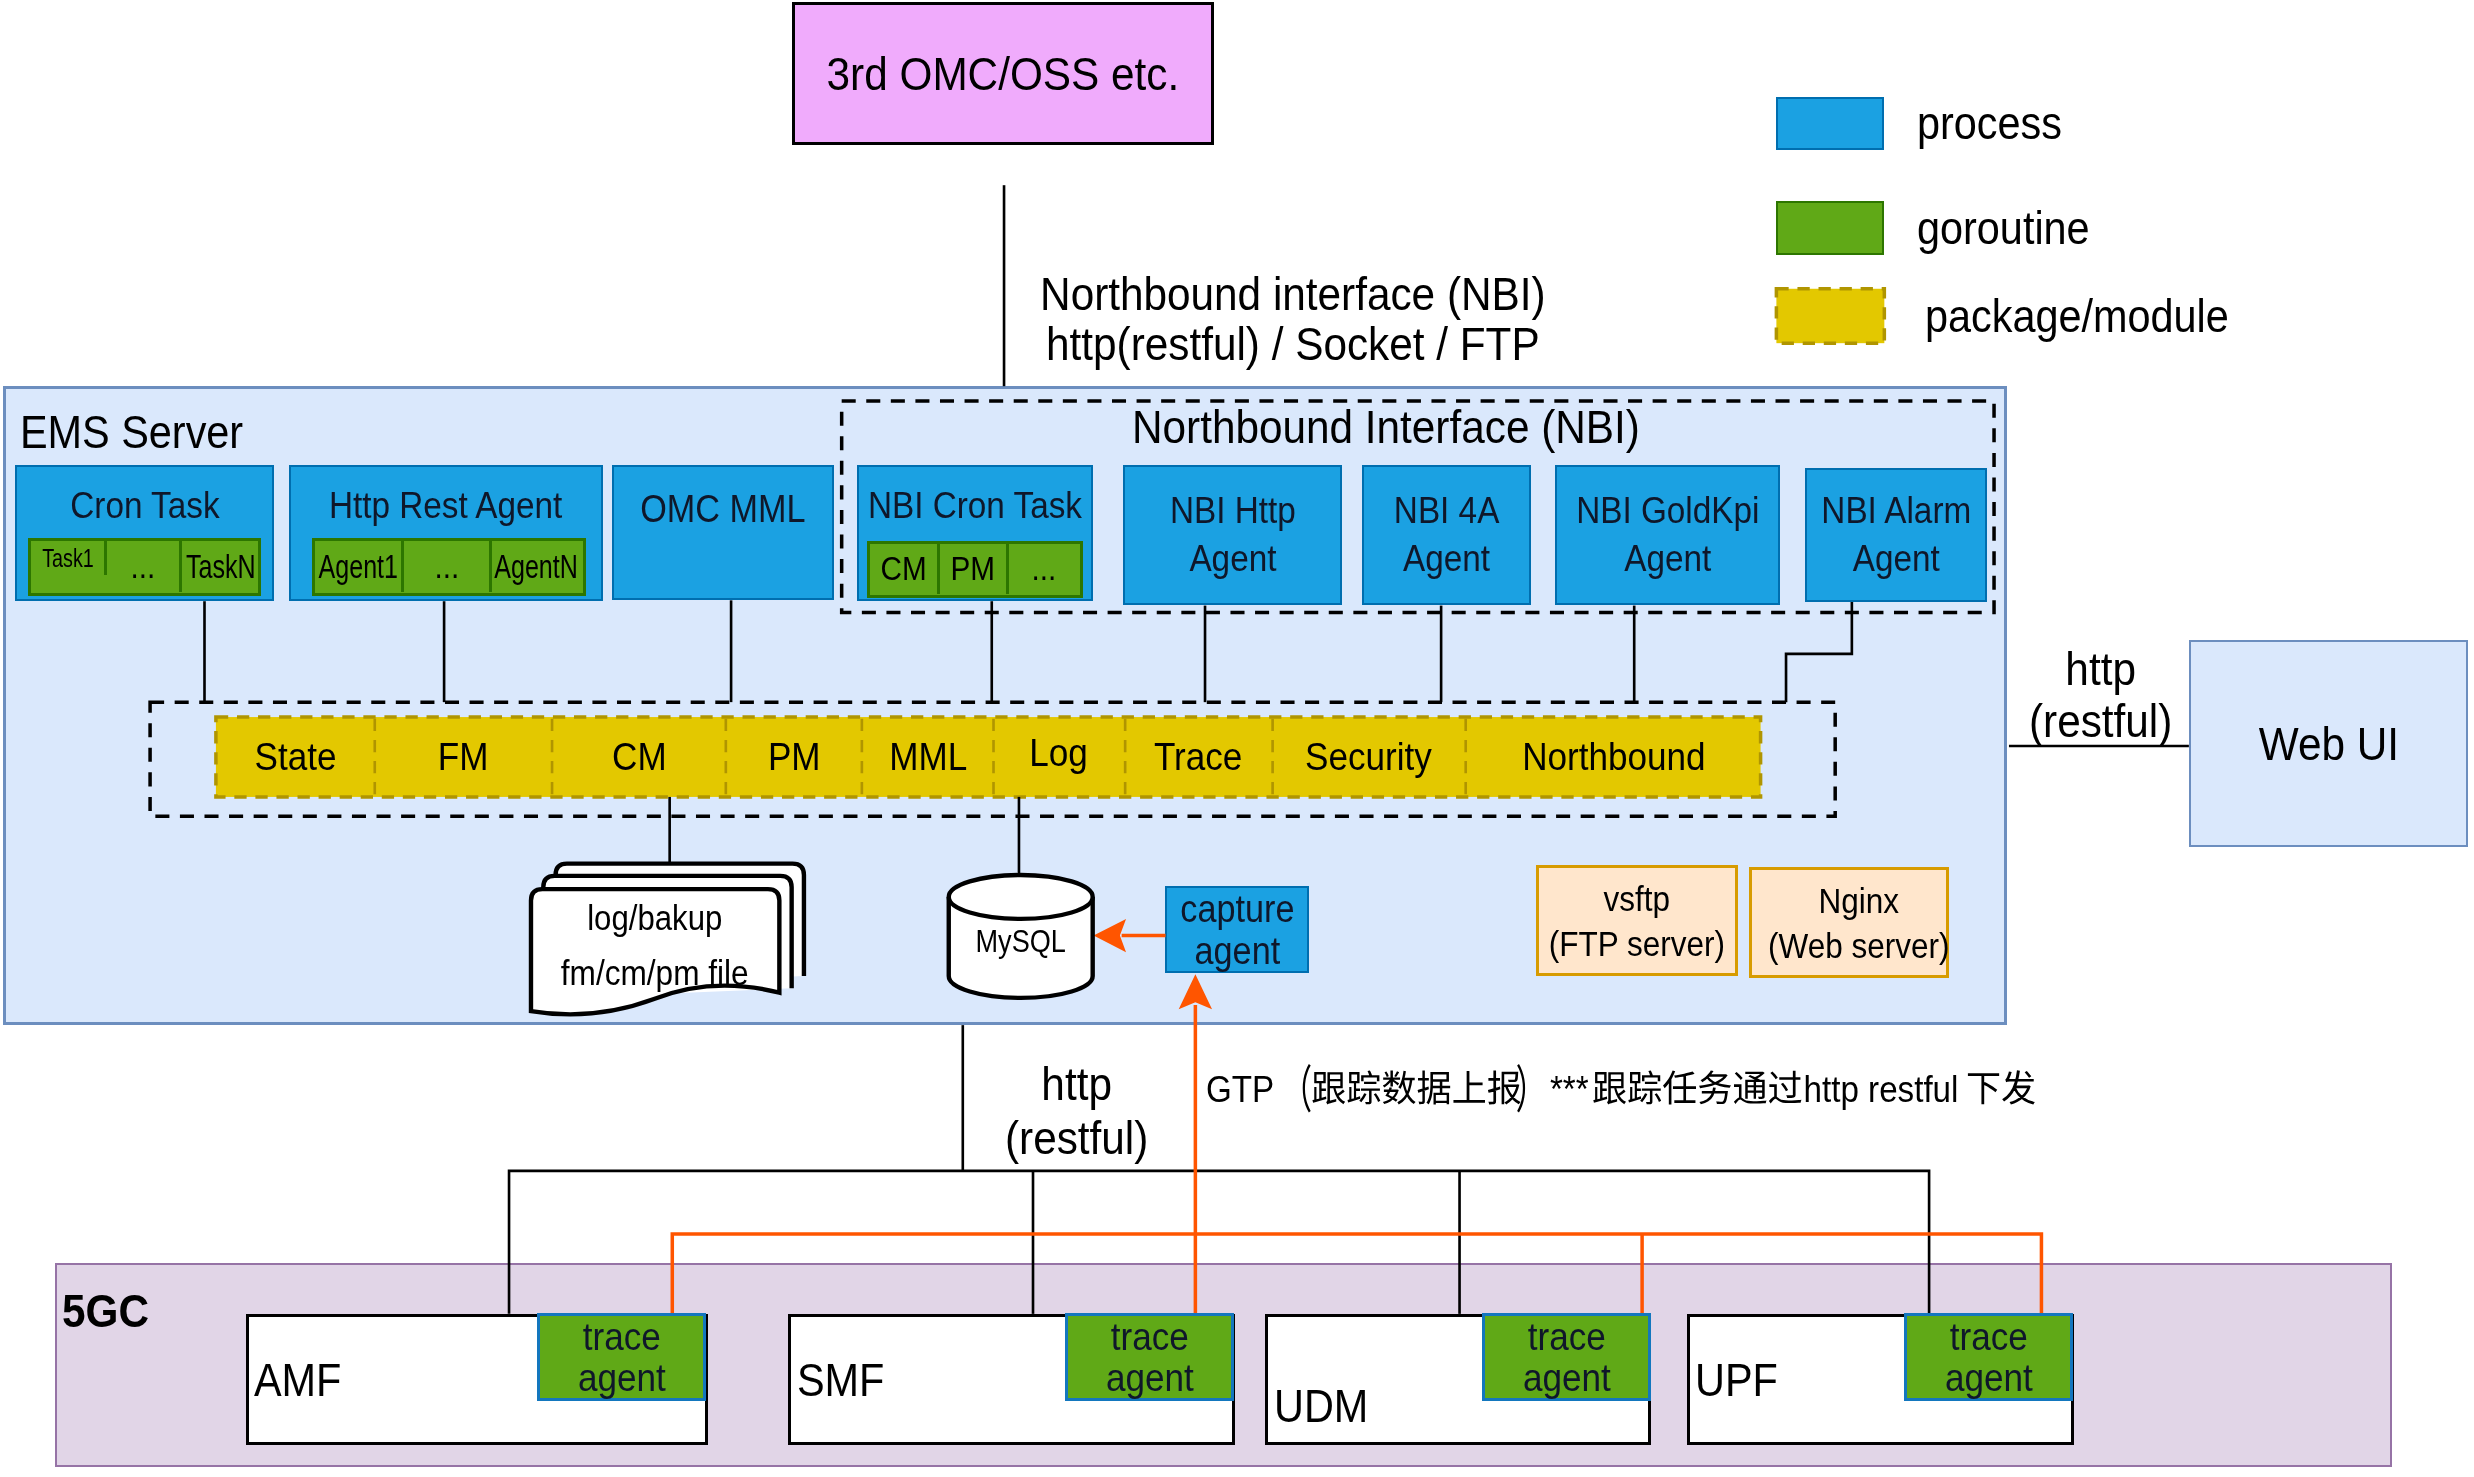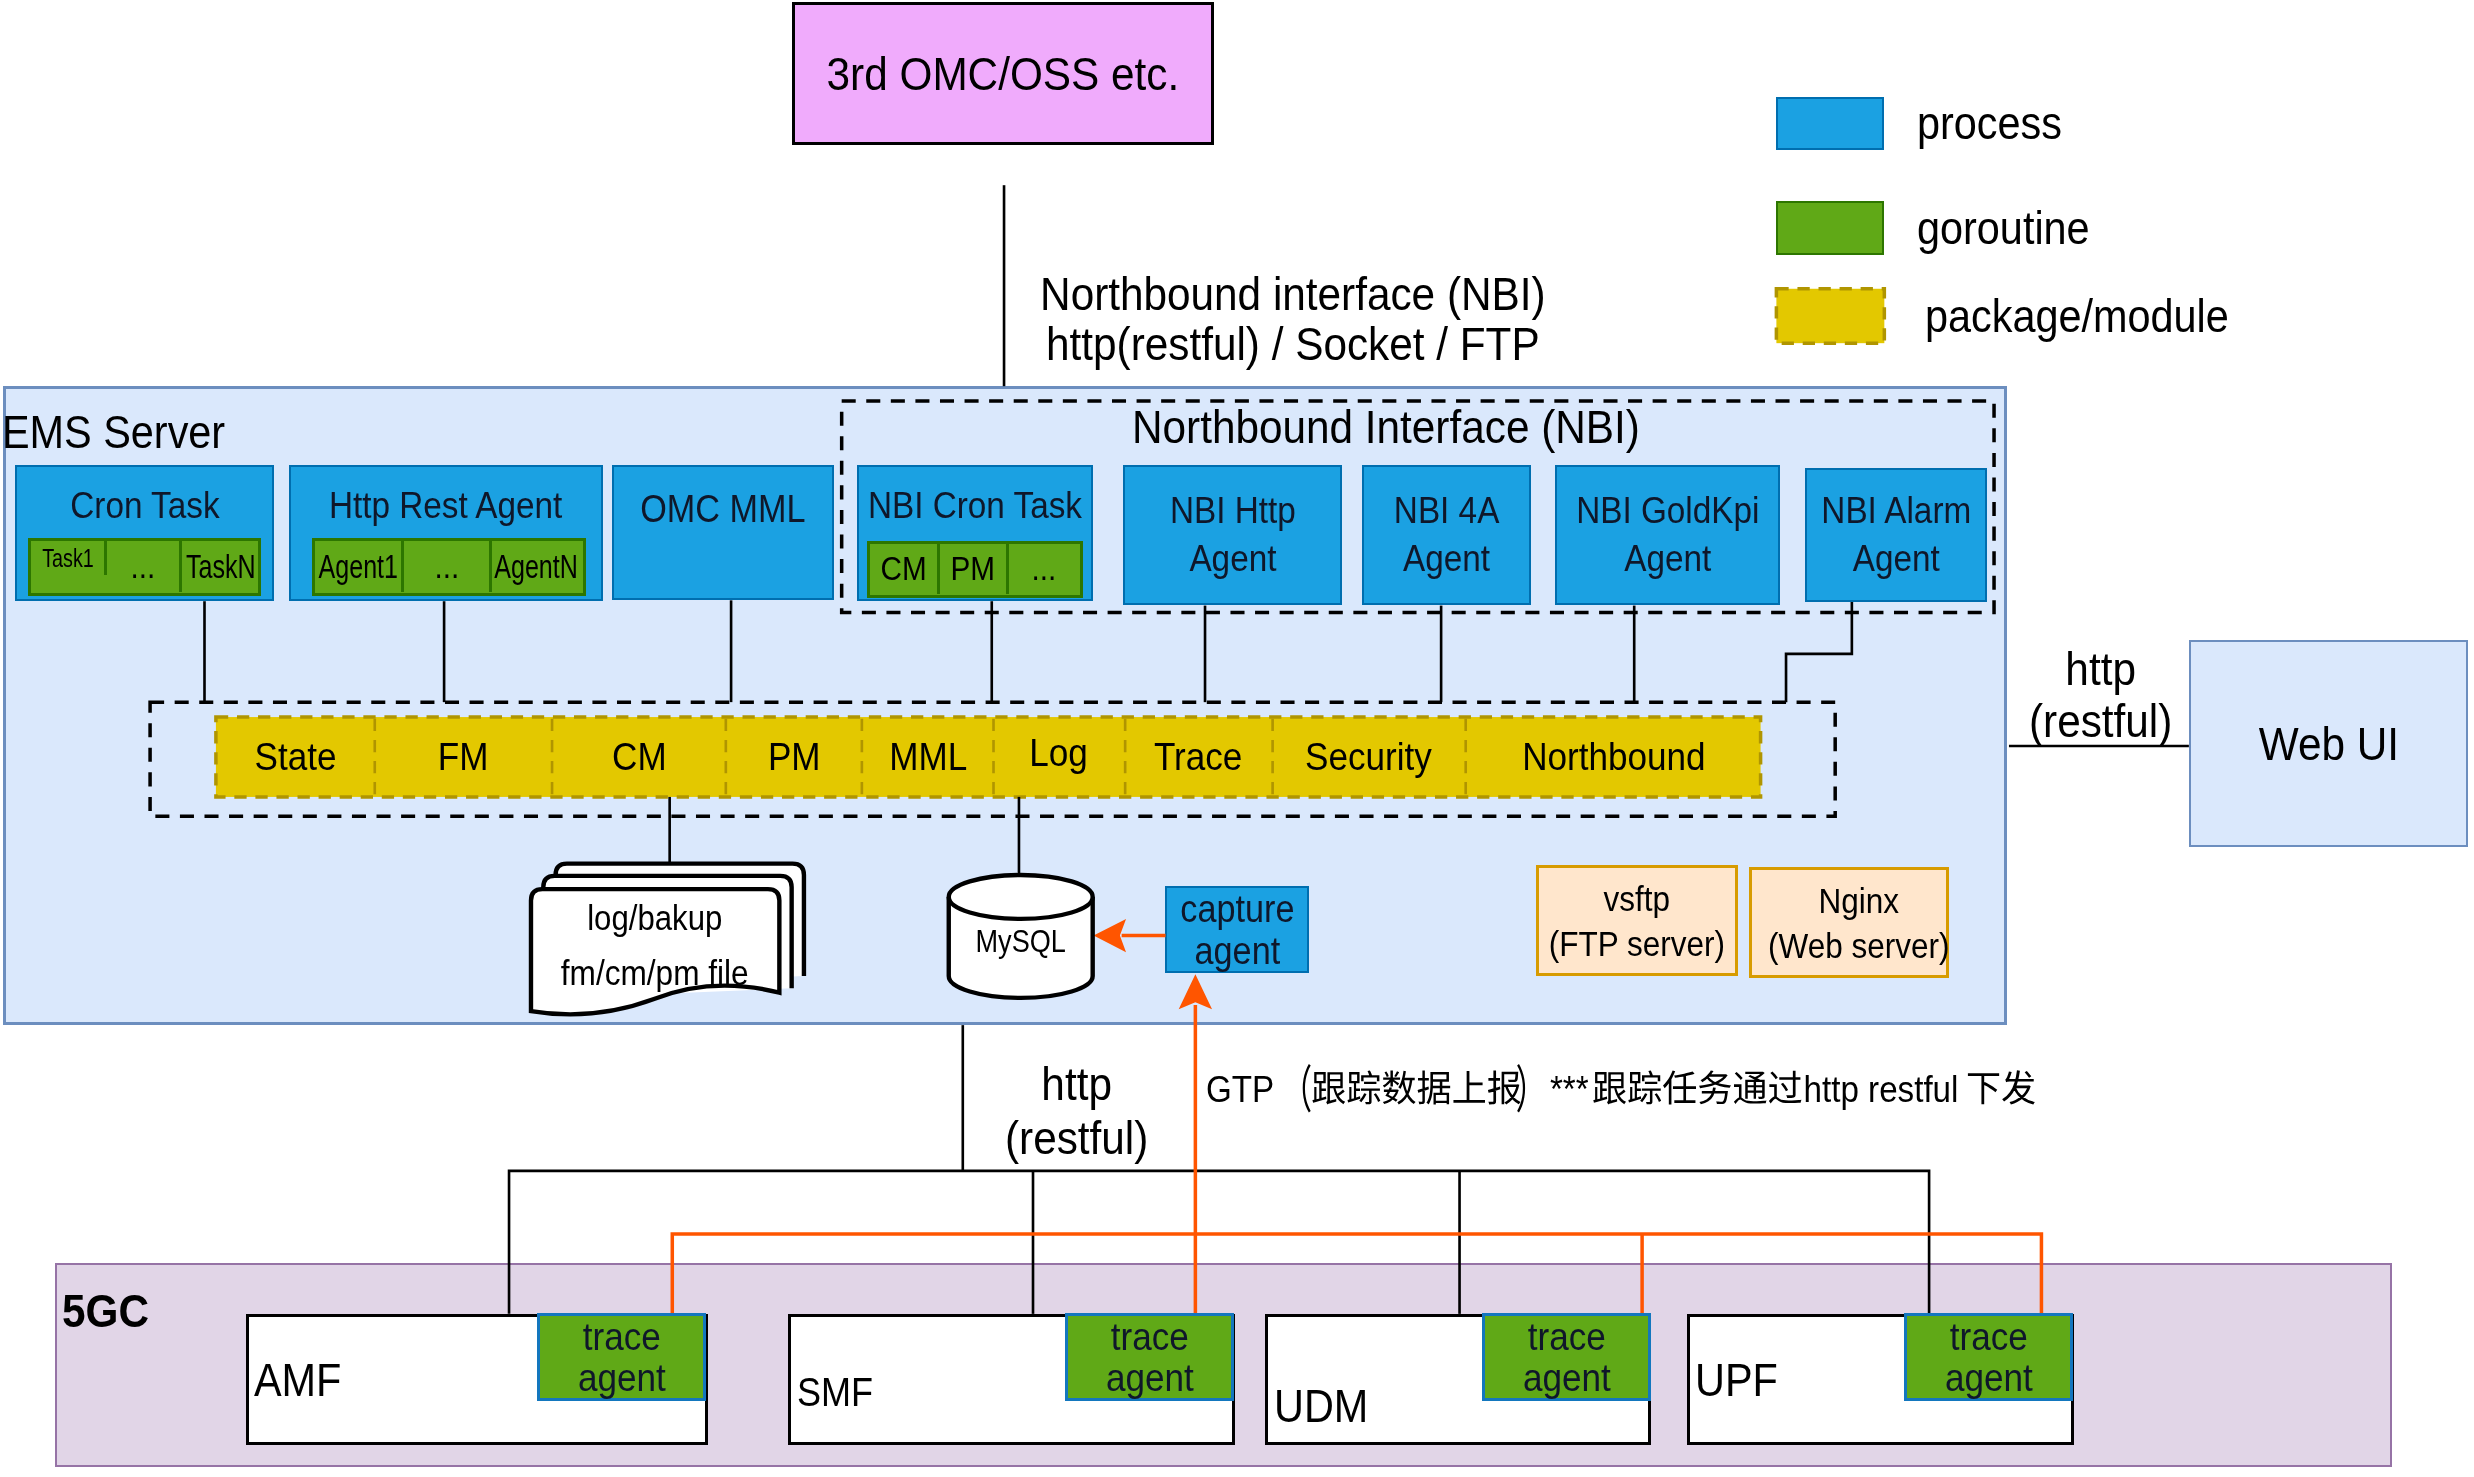--- a/index.html
+++ b/index.html
@@ -10,21 +10,21 @@
   .proc{background:#1BA1E2;border:2.6px solid #006EAF;}
   .tx{transform:scaleX(0.9);transform-origin:50% 50%;white-space:nowrap;}
   .txl{transform:scaleX(0.9);transform-origin:0 50%;display:inline-block;white-space:nowrap;}
   .sq{transform:scaleX(0.76);transform-origin:50% 50%;white-space:nowrap;}
   .wt{color:#0f172a;}
 </style>
 </head>
 <body>
 
 <div class="abs" style="left:2.6px;top:386px;width:2004px;height:639px;background:#DAE8FC;border:3.5px solid #6C8EBF;"></div>
-<div class="abs" style="left:2px;top:409px;font-size:46px;line-height:46px;"><span class="txl">EMS Server</span></div>
+<div class="abs" style="left:20px;top:409px;font-size:46px;line-height:46px;"><span class="txl">EMS Server</span></div>
 
 <div class="abs ctr" style="left:2189px;top:640px;width:279px;height:207px;background:#DAE8FC;border:2.6px solid #6C8EBF;font-size:47px;">
     <span class="tx">Web UI</span>
   </div>
 
 <div class="abs" style="left:55px;top:1263px;width:2337px;height:204px;background:#E1D5E7;border:2.6px solid #9673A6;"></div>
 <div class="abs" style="left:62px;top:1287px;font-size:47px;line-height:47px;font-weight:bold;"><span class="txl">5GC</span></div>
 
 <div class="abs ctr" style="left:792px;top:1.8px;width:422px;height:143px;background:#f0abfc;border:3.5px solid #000;font-size:47px;">
     <span class="tx">3rd OMC/OSS etc.</span>
@@ -113,21 +113,21 @@
     <span class="tx">Nginx<br>(Web server)</span>
   </div>
 
 <div class="abs" style="left:2011px;top:643px;width:180px;text-align:center;font-size:47px;line-height:52px;"><span class="tx" style="display:inline-block;">http<br>(restful)</span></div>
 
 <div class="abs" style="left:980px;top:1057px;width:193px;text-align:center;font-size:47px;line-height:54px;"><span class="tx" style="display:inline-block;">http<br>(restful)</span></div>
 
 <div class="abs" style="left:246px;top:1314px;width:462px;height:131px;background:#fff;border:3.5px solid #000;"></div>
 <div class="abs" style="left:254px;top:1357px;font-size:46px;line-height:46px;"><span class="txl">AMF</span></div>
 <div class="abs" style="left:788px;top:1314px;width:447px;height:131px;background:#fff;border:3.5px solid #000;"></div>
-<div class="abs" style="left:797px;top:1357px;font-size:40px;line-height:46px;margin-top:12px;"><span class="txl">SMF</span></div>
+<div class="abs" style="left:797px;top:1357px;font-size:46px;line-height:46px;"><span class="txl">SMF</span></div>
 <div class="abs" style="left:1265px;top:1314px;width:386px;height:131px;background:#fff;border:3.5px solid #000;"></div>
 <div class="abs" style="left:1274px;top:1357px;font-size:46px;line-height:46px;margin-top:26px;"><span class="txl">UDM</span></div>
 <div class="abs" style="left:1687px;top:1314px;width:387px;height:131px;background:#fff;border:3.5px solid #000;"></div>
 <div class="abs" style="left:1695px;top:1357px;font-size:46px;line-height:46px;"><span class="txl">UPF</span></div>
 
 <div class="abs ctr wt" style="left:537px;top:1313px;width:169px;height:88px;background:#60A917;border:3.5px solid #1377BE;font-size:39px;line-height:41px;">
     <span class="tx">trace<br>agent</span>
   </div>
 <div class="abs ctr wt" style="left:1065px;top:1313px;width:169px;height:88px;background:#60A917;border:3.5px solid #1377BE;font-size:39px;line-height:41px;">
     <span class="tx">trace<br>agent</span>

